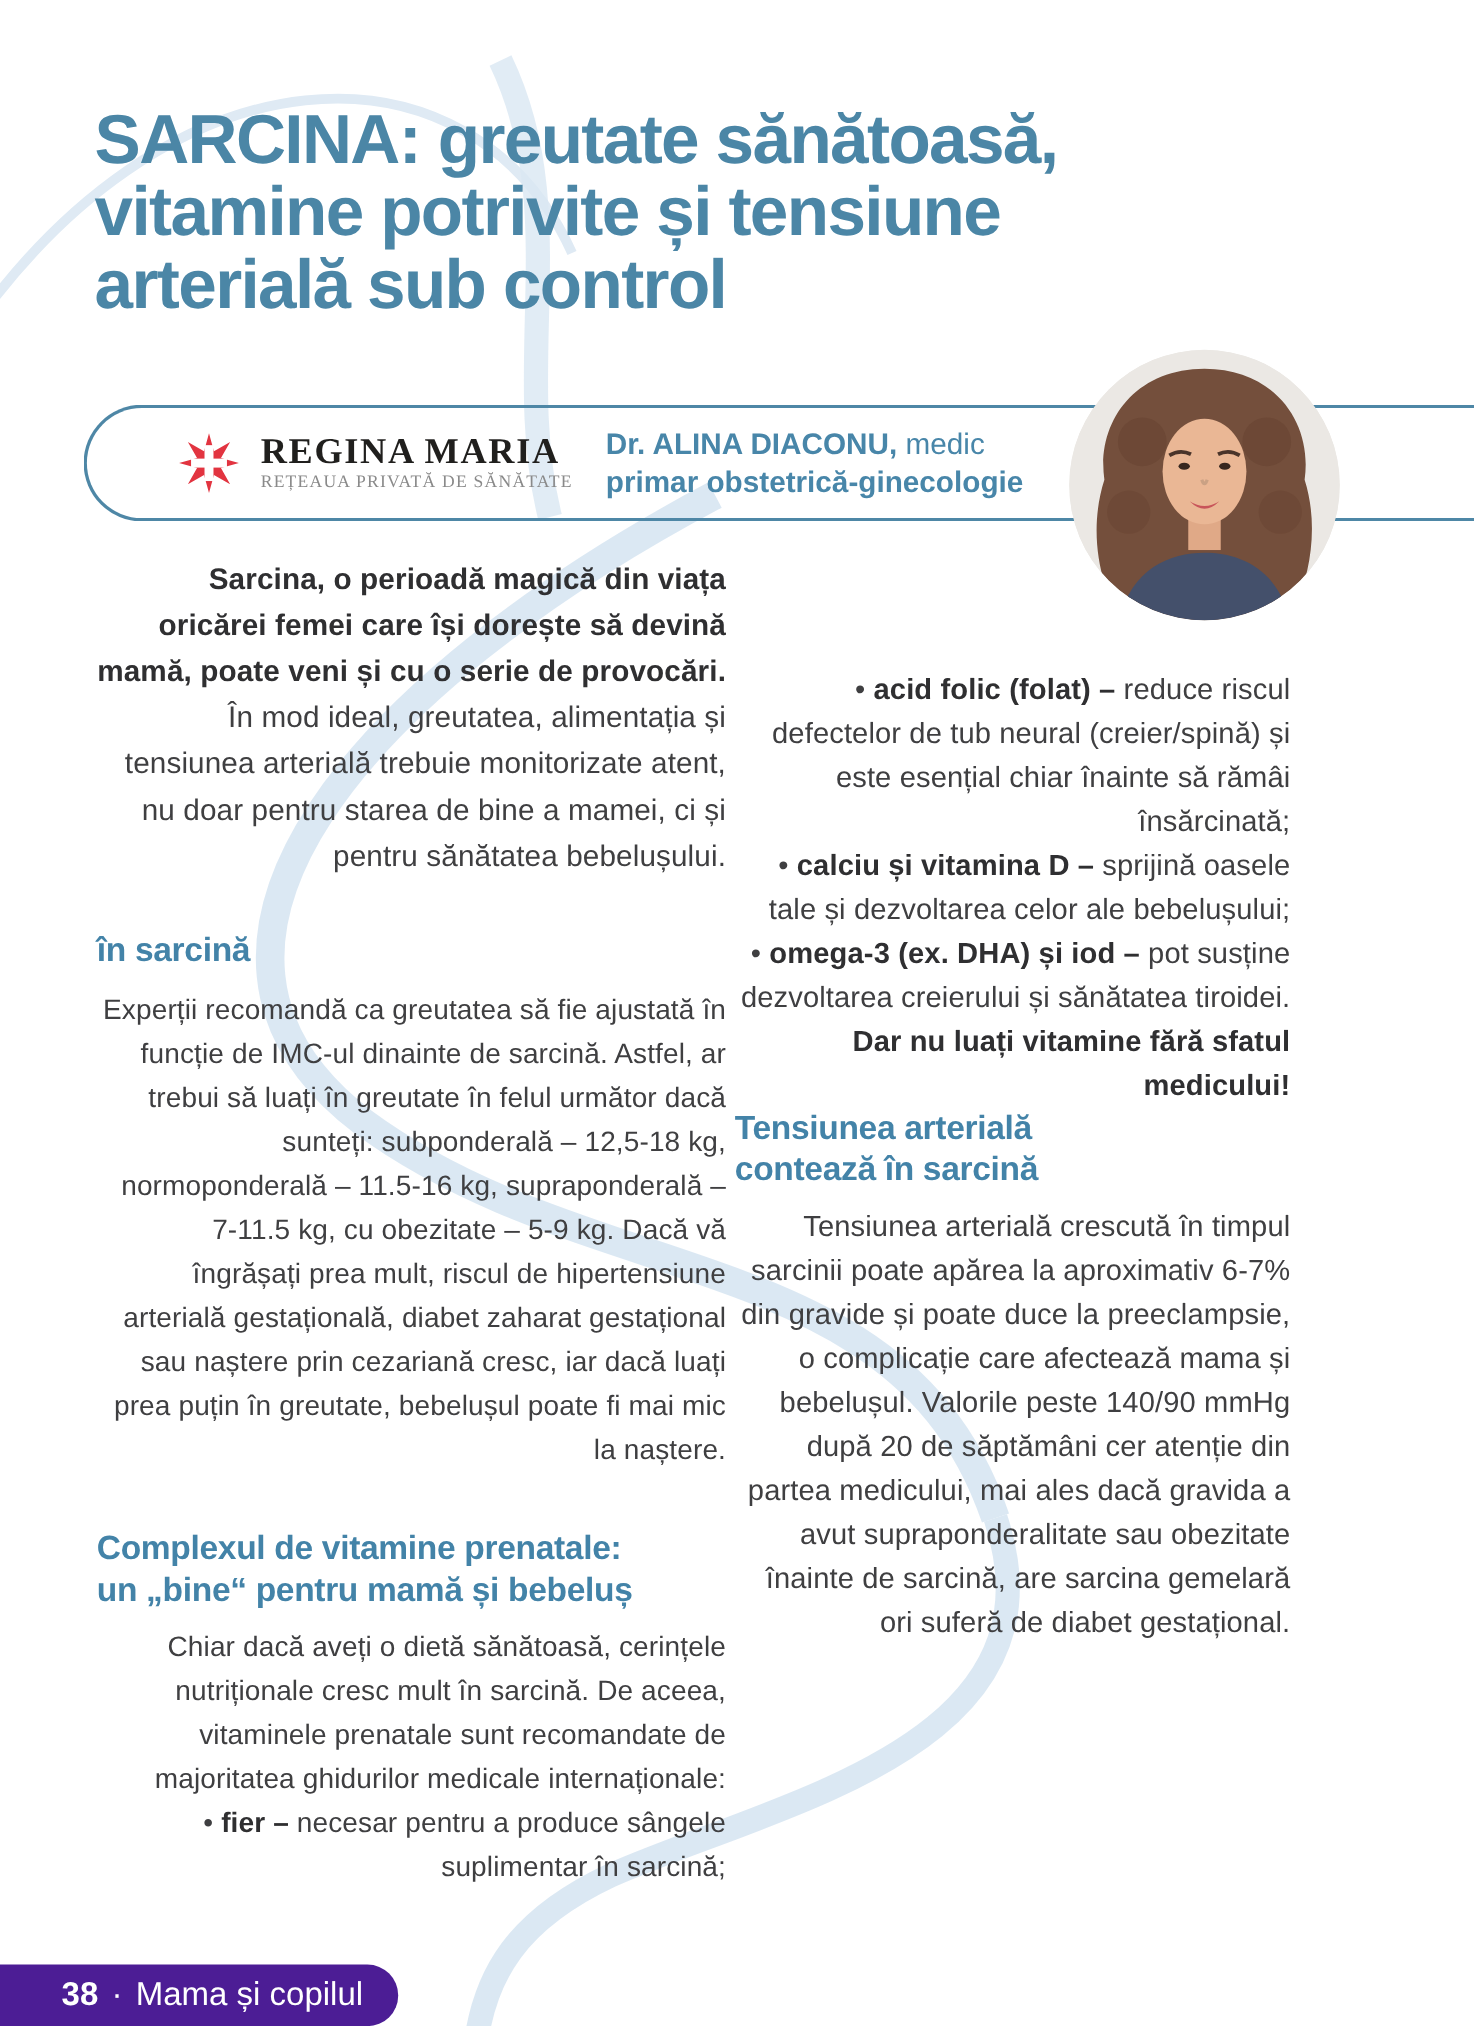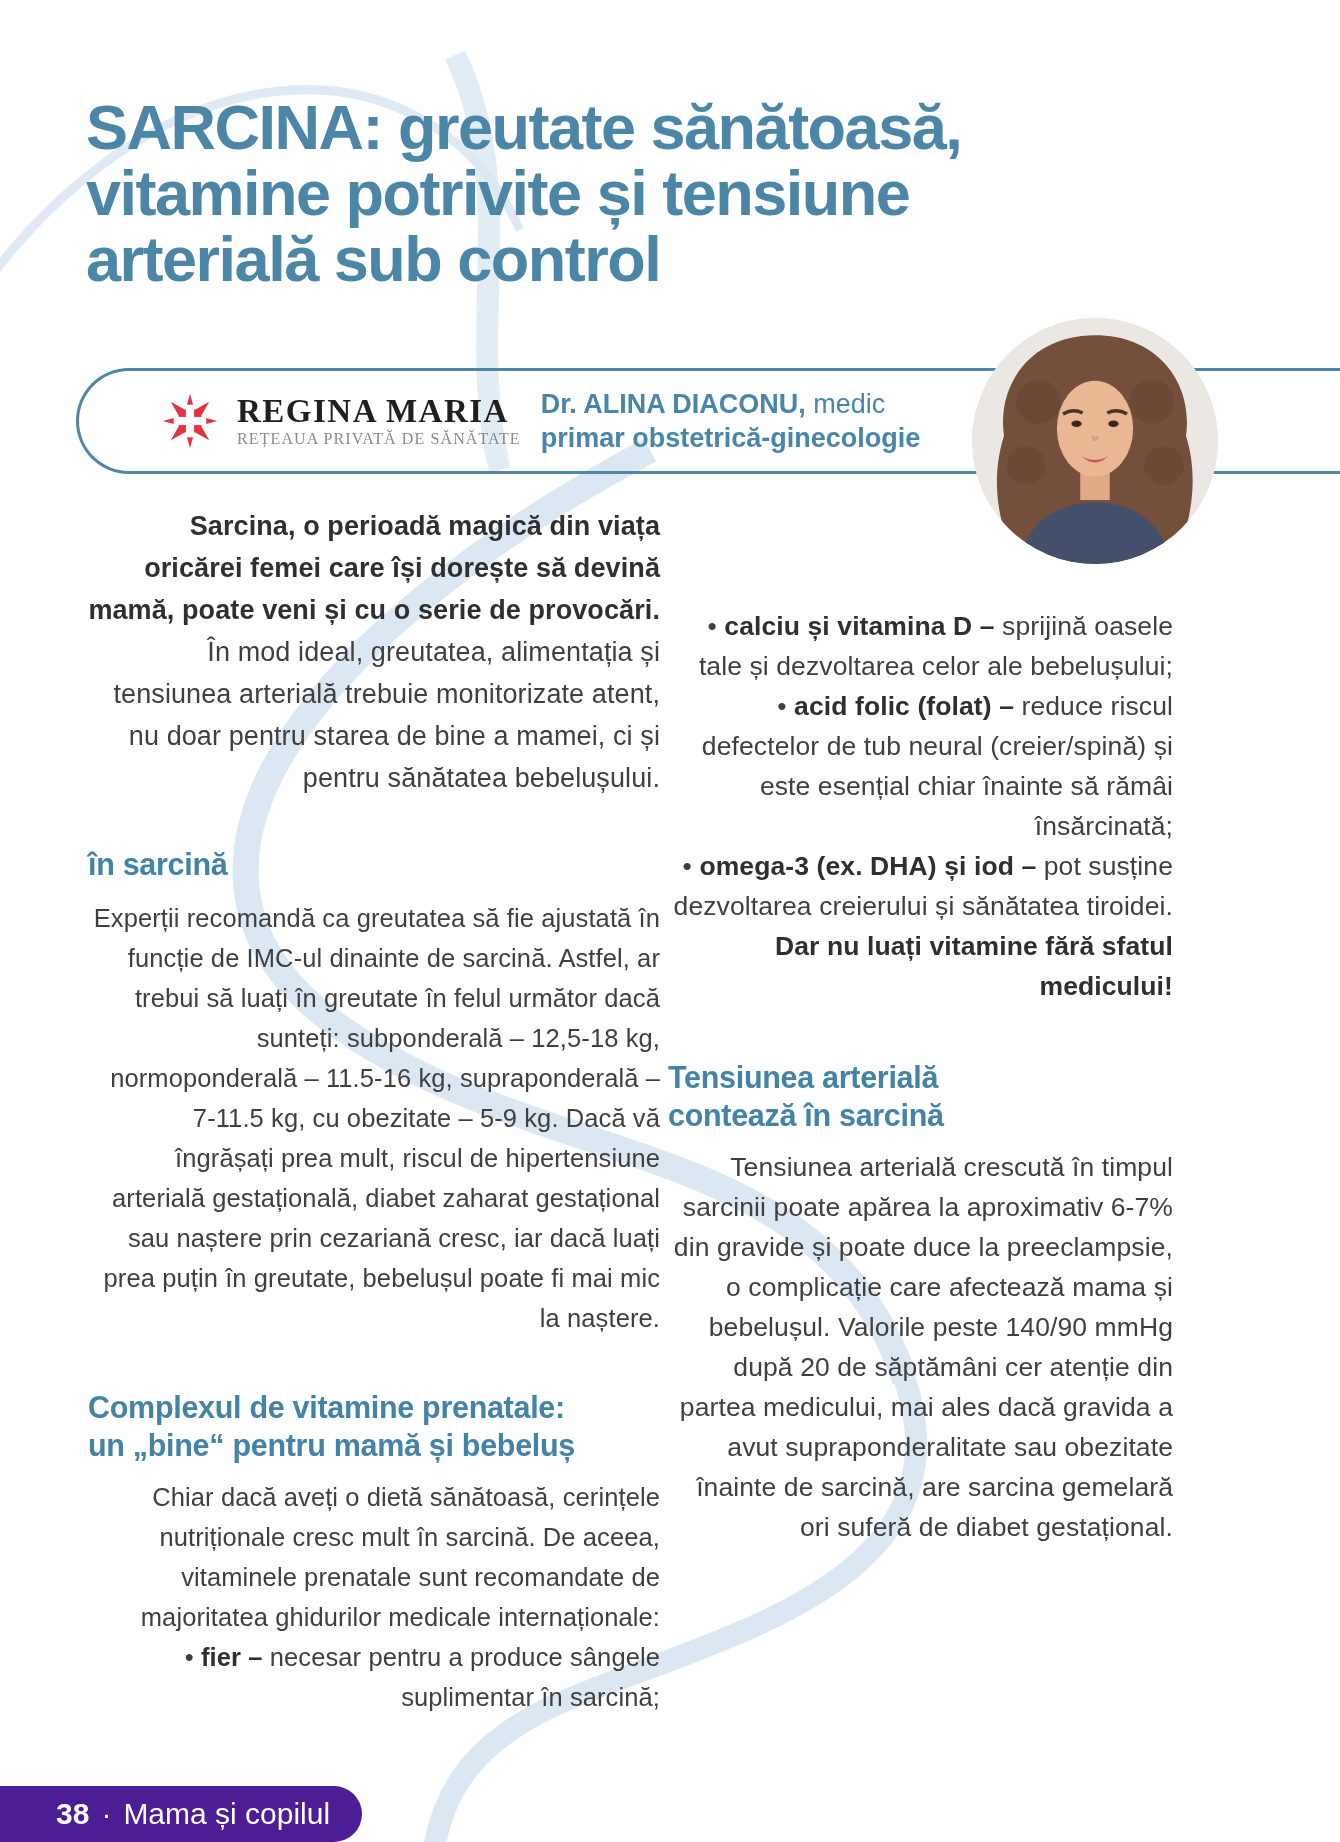--- a/index.html
+++ b/index.html
@@ -28,21 +28,21 @@
   .logo{display:flex; align-items:center;}
   .logo-star{width:58px; height:64px; margin-right:18px; flex:0 0 auto;}
   .logo-name{
     font-family:"Liberation Serif", serif; font-size:33px; font-weight:600;
     letter-spacing:1.5px; color:#201f1d; line-height:34px;
   }
   .logo-tagline{
     font-family:"Liberation Serif", serif; font-size:16px; font-weight:500;
     letter-spacing:1.1px; color:#8a8a8a; margin-top:2px;
   }
-  .credit{margin-left:20px; font-size:27px; line-height:34px; color:#4886a9;}
+  .credit{margin-left:30px; font-size:27px; line-height:34px; color:#4886a9;}
   .credit .nm{font-weight:800;}
   .credit .sfx{font-weight:500;}
   .credit2{font-weight:600;}
 
   
   .photo{
     position:absolute; left:972px; top:318px; width:246px; height:246px;
     border-radius:50%; overflow:hidden; z-index:2; background:#ebe8e4;
   }
   .photo svg{display:block; width:100%; height:100%;}
@@ -55,21 +55,21 @@
   .col-right p{font-size:26.5px;}
   .intro{font-size:27px !important; line-height:42px !important;}
   .intro strong{color:#2f2f31; font-weight:700;}
   .sec{
     margin:0; font-size:30.5px; line-height:38px; font-weight:800;
     color:#4383a8; letter-spacing:-.3px;
   }
   .sec span{display:block;}
   .mt-h1{margin-top:46px;} .mt-p1{margin-top:15px !important;}
   .mt-h2{margin-top:50px;} .mt-p2{margin-top:13px !important;}
-  .mt-h3{margin-top:52px;} .mt-p3{margin-top:13px !important;}
+  .mt-h3{} .mt-p3{margin-top:13px !important;}
   .blt-p strong{color:#2f2f31; font-weight:700;}
   .warn{font-weight:700; color:#2f2f31; text-indent:46px;}
 
   
   .footer{
     position:absolute; left:0; top:1786px; width:362px; height:56px;
     background:#4c1d95; border-radius:0 28px 28px 0; z-index:2;
     display:flex; align-items:center; padding-left:56px; box-sizing:border-box;
     color:#ffffff; font-size:30px;
   }
@@ -152,22 +152,22 @@
       <h2 class="sec mt-h2">
         <span>Complexul de vitamine prenatale:</span>
         <span>un „bine“ pentru mamă și bebeluș</span>
       </h2>
       <p class="mt-p2">Chiar dacă aveți o dietă sănătoasă, cerințele nutriționale cresc mult în sarcină. De aceea, vitaminele prenatale sunt recomandate de majoritatea ghidurilor medicale internaționale:</p>
 
       <p class="blt-p"><span>• </span><strong>fier –</strong><span> necesar pentru a produce sângele suplimentar în sarcină;</span></p>
     </div>
 
     <div class="col col-right">
+      <p class="blt-p"><span>• </span><strong>acid folic (folat) –</strong><span> reduce riscul defectelor de tub neural (creier/spină) și este esențial chiar înainte să rămâi însărcinată;</span></p>
       <p class="blt-p"><span>• </span><strong>calciu și vitamina D –</strong><span> sprijină oasele tale și dezvoltarea celor ale bebelușului;</span></p>
-      <p class="blt-p"><span>• </span><strong>acid folic (folat) –</strong><span> reduce riscul defectelor de tub neural (creier/spină) și este esențial chiar înainte să rămâi însărcinată;</span></p>
       <p class="blt-p"><span>• </span><strong>omega-3 (ex. DHA) și iod –</strong><span> pot susține dezvoltarea creierului și sănătatea tiroidei.</span></p>
 
       <p class="warn">Dar nu luați vitamine fără sfatul medicului!</p>
 
       <h2 class="sec mt-h3">
         <span>Tensiunea arterială</span>
         <span>contează în sarcină</span>
       </h2>
       <p class="mt-p3">Tensiunea arterială crescută în timpul sarcinii poate apărea la aproximativ 6-7% din gravide și poate duce la preeclampsie, o complicație care afectează mama și bebelușul. Valorile peste 140/90 mmHg după 20 de săptămâni cer atenție din partea medicului, mai ales dacă gravida a avut supraponderalitate sau obezitate înainte de sarcină, are sarcina gemelară ori suferă de diabet gestațional.</p>
     </div>

